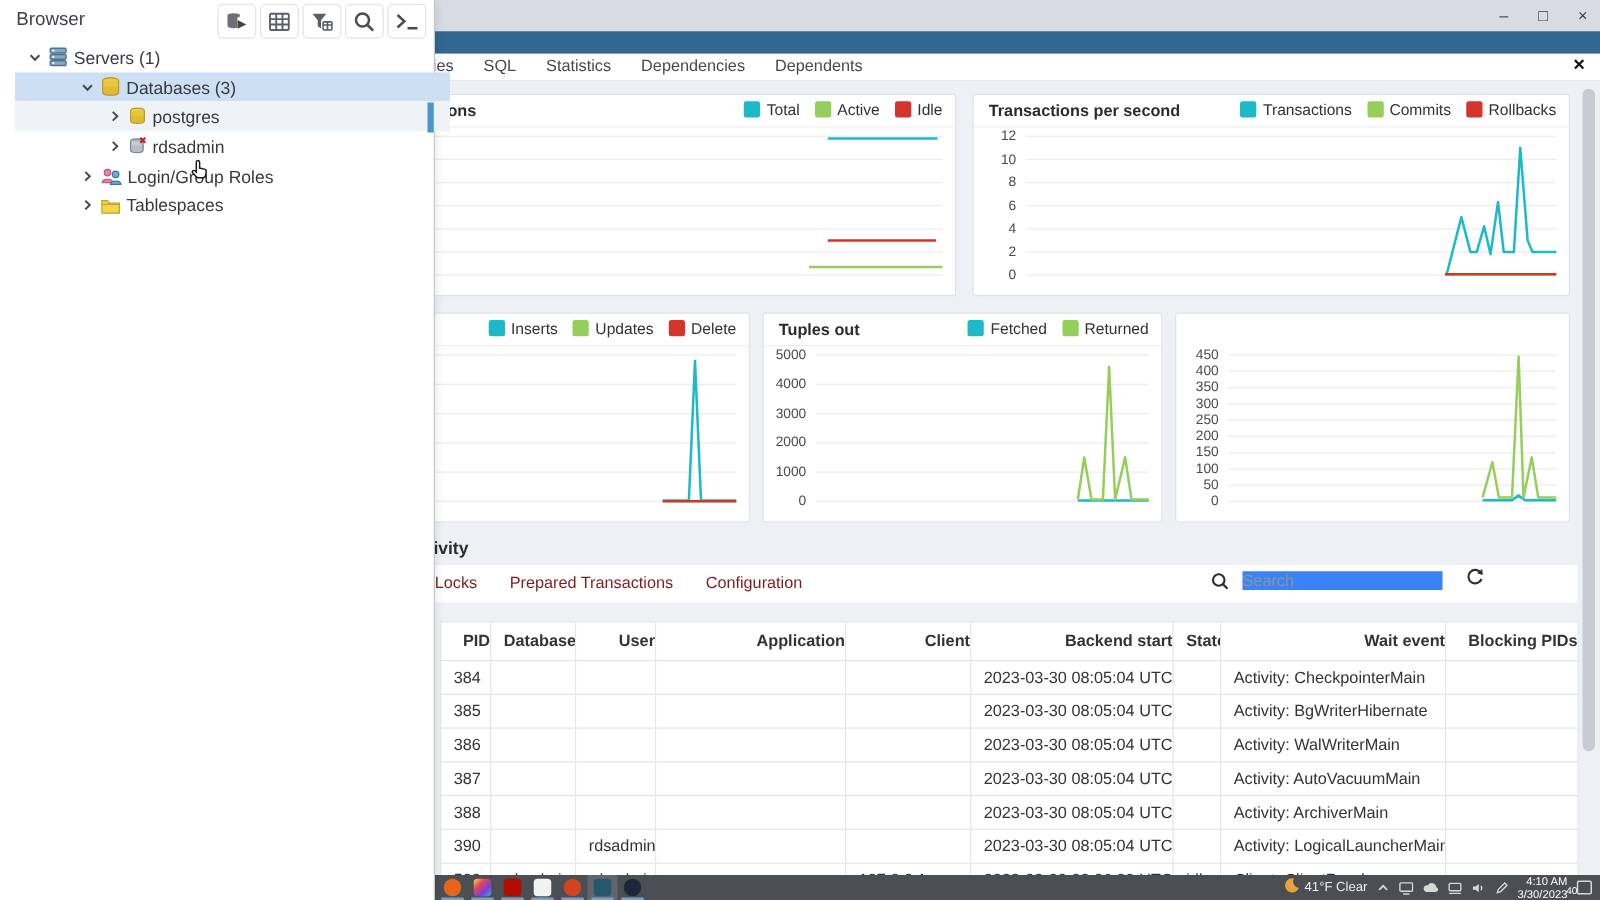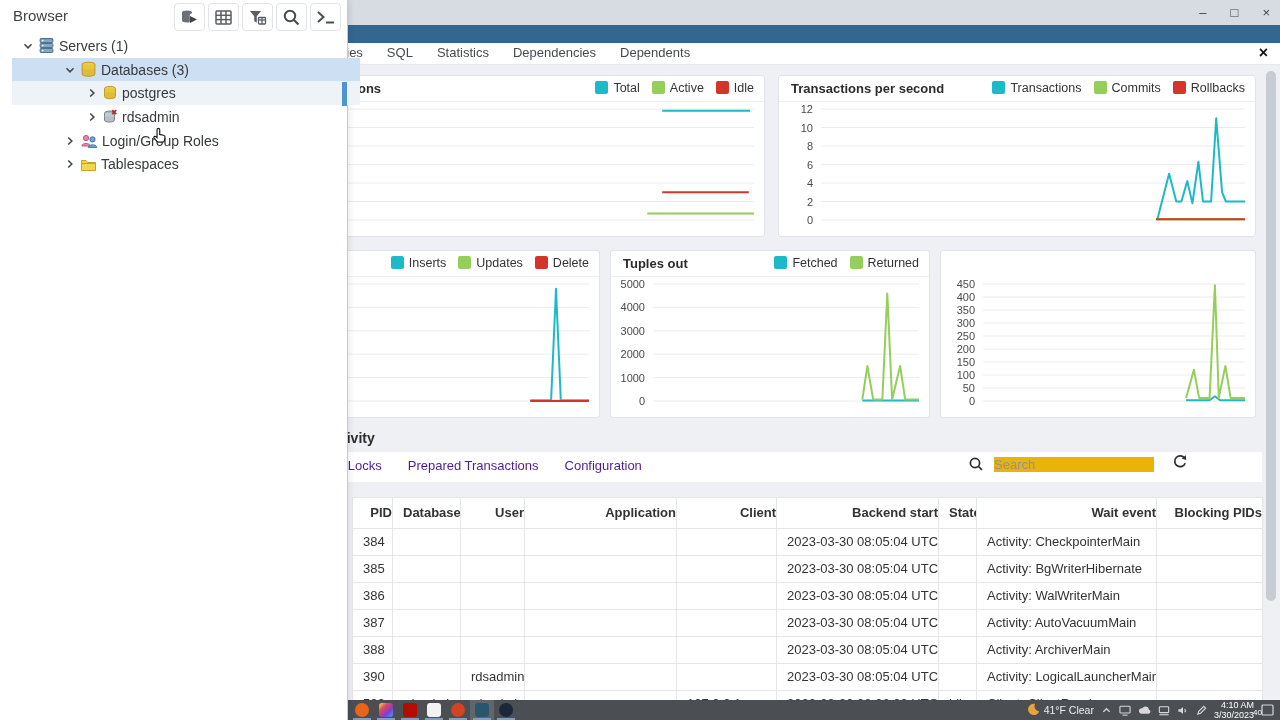--- a/index.html
+++ b/index.html
@@ -24,24 +24,24 @@
   .chart-title { position:absolute; left:12px; top:5px; font-size:13px; font-weight:bold; color:#2c2c2c; white-space:nowrap; }
   .chart-title.shifted { left:203px; }
   .legend { position:absolute; right:10px; top:5px; display:flex; gap:12px; align-items:center; }
   .lgi { font-size:12.5px; color:#333; display:flex; align-items:flex-start; gap:5px; white-space:nowrap; }
   .lgi i { width:13px; height:13px; border-radius:2px; display:inline-block; }
   .plot { position:absolute; left:0; right:0; top:27px; bottom:0; }
   .tick { position:absolute; left:0; transform:translateY(-50%); text-align:right; font-size:11px; color:#4a4a4a; }
 
   #activity-heading { position:absolute; left:279px; top:365px; font-size:14px; font-weight:bold; color:#2c2c2c; white-space:nowrap; }
   #activity-tabs { position:absolute; left:60px; top:387px; width:1202px; height:30px; background:#fff; display:flex; padding-left:196px; align-items:stretch; }
-  .atab { font-size:13px; color:#4c1d95; padding:12px 13px; display:flex; align-items:center; border-bottom:3px solid transparent; white-space:nowrap; }
+  .atab { font-size:13px; color:#7f1d1d; padding:12px 13px; display:flex; align-items:center; border-bottom:3px solid transparent; white-space:nowrap; }
   .atab.active { border-bottom-color:#4e555b; }
   #activity-search { position:absolute; left:968px; top:389px; display:flex; align-items:center; gap:10px; }
-  #search-input { border:none; outline:none; font-size:13px; width:160px; color:#333; background:#eab308; }
+  #search-input { border:none; outline:none; font-size:13px; width:160px; color:#333; background:#3b82f6; }
   #search-input::placeholder { color:#8f9398; }
   #refresh-btn { margin-left:8px; }
 
   #activity-table { position:absolute; left:352px; top:432px; background:#fff; border-left:1px solid #e4e6e8; border-top:1px solid #e4e6e8; }
   .trow { display:flex; border-bottom:1px solid #e4e6e8; }
   .tcell { border-right:1px solid #e4e6e8; padding-left:10px; font-size:13px; color:#333; white-space:nowrap; overflow:hidden; }
   .thead .tcell { font-weight:bold; line-height:30px; height:30px;text-align:right; }
   .tbody .tcell { line-height:26px; height:26px; }
 
   

